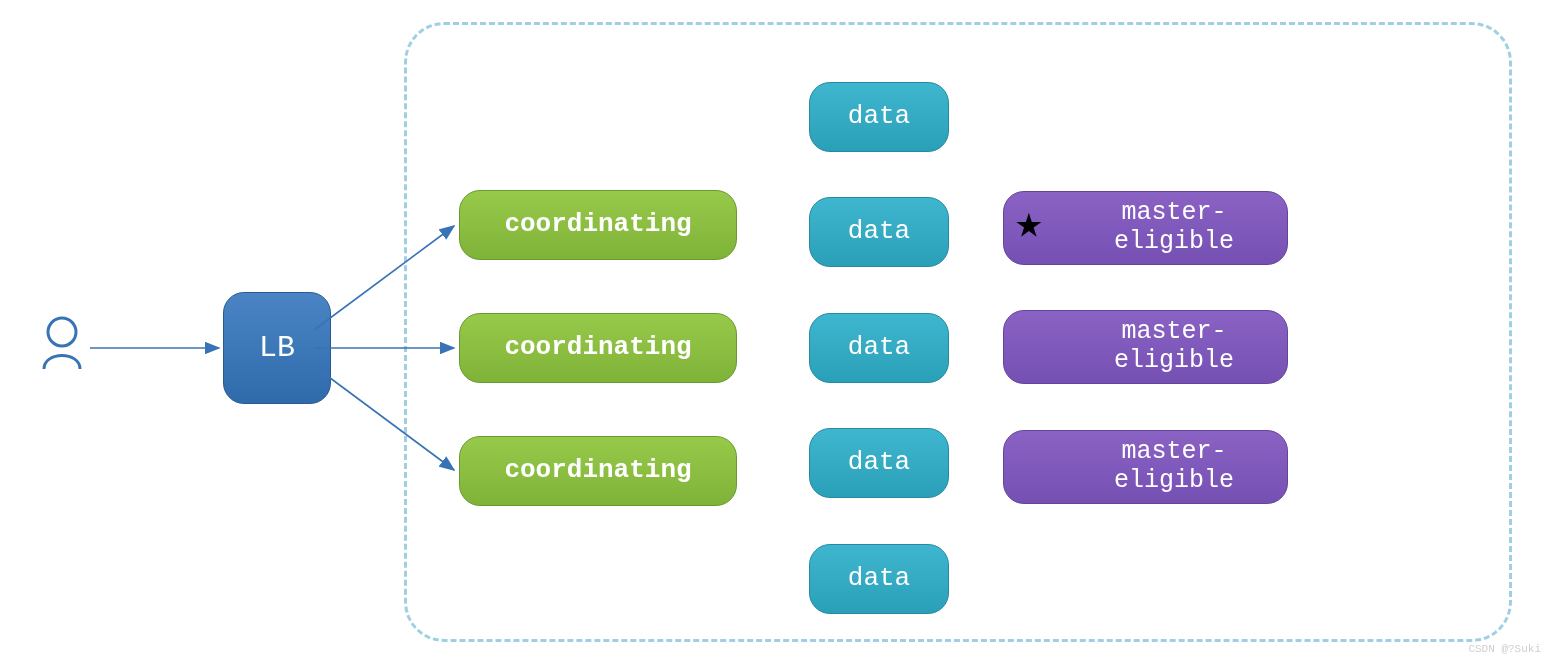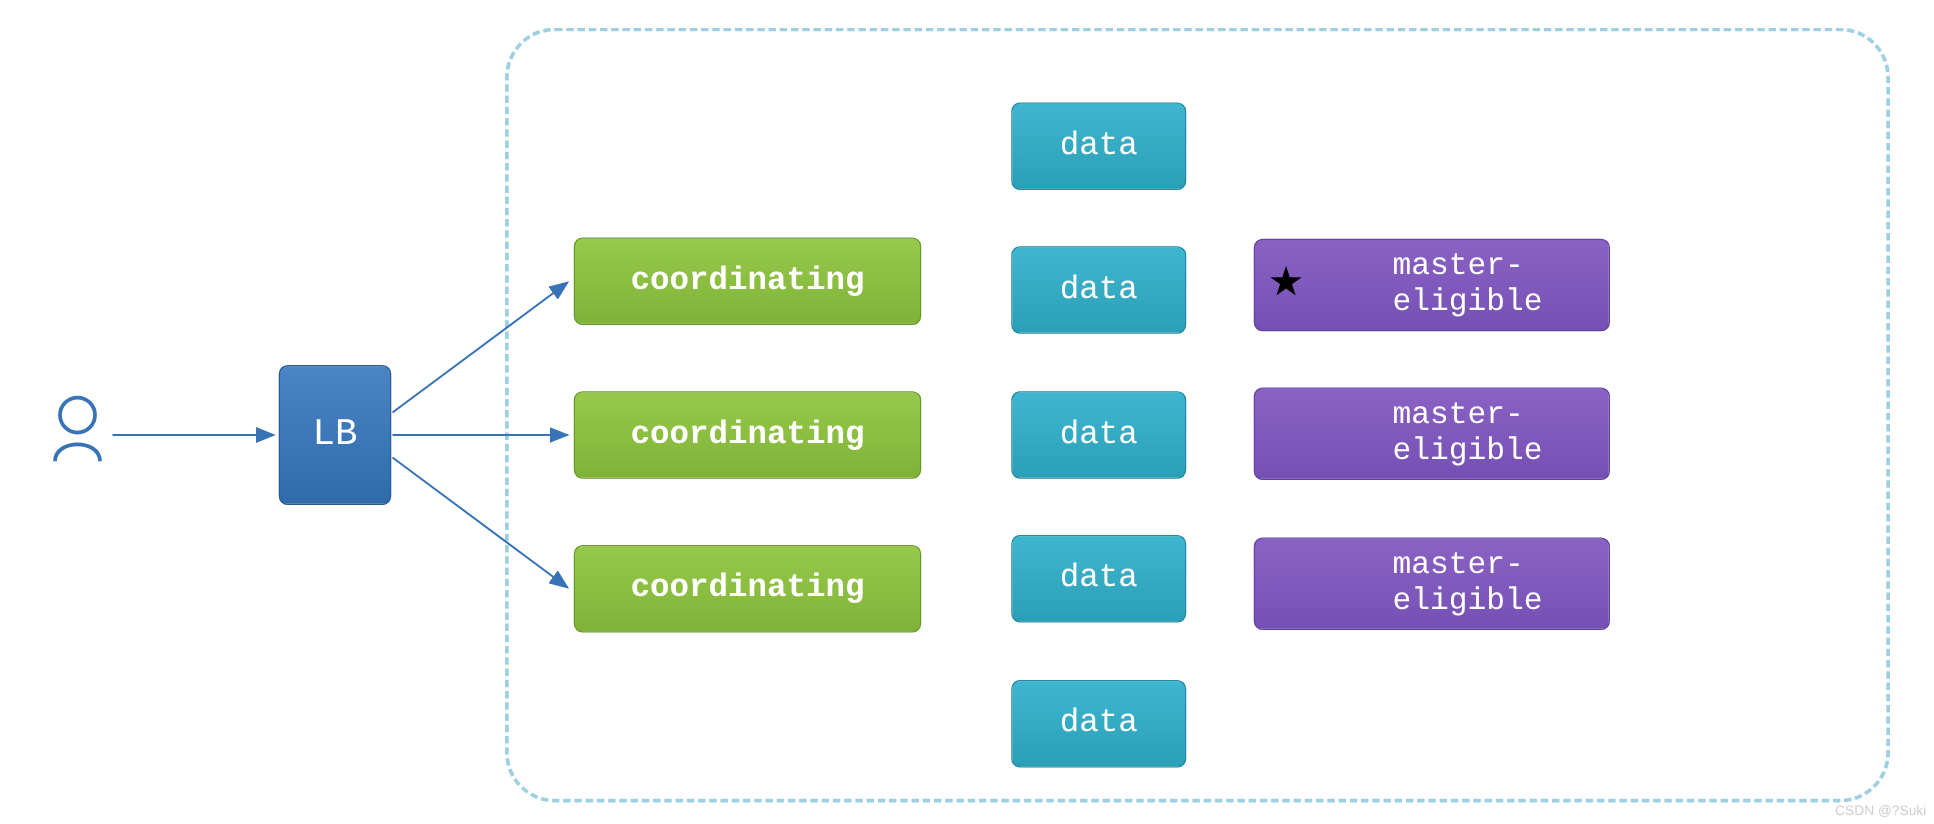--- a/index.html
+++ b/index.html
@@ -19,26 +19,27 @@
   }
   svg.overlay {
     position: absolute;
     left: 0; top: 0;
     width: 1547px;
     height: 659px;
     pointer-events: none;
   }
   .node {
     position: absolute;
-    border-radius: 7px;
+    border-radius: 21px;
     display: flex;
     align-items: center;
     justify-content: center;
     color: #ffffff;
     font-size: 26px;
+    text-align: center;
     line-height: 1.15;
     box-sizing: border-box;
   }
   .node.lb {
     background: linear-gradient(#4a84c4, #2f6bab);
     border: 1px solid #2a5a92;
     font-size: 30px;
   }
   .node.coord {
     background: linear-gradient(#97c94a, #7fb338);
@@ -66,40 +67,40 @@
     position: absolute;
   }
   .star {
     position: absolute;
     font-size: 46px;
     color: #000000;
     line-height: 1;
   }
   .watermark {
     position: absolute;
-    font-family: Liberation Sans, sans-serif;
+    font-family: Liberation Mono, monospace;
     font-size: 11px;
     color: #cfcfcf;
   }
 </style>
 </head>
 <body>
 
 <div class="canvas">
 
   <div class="cluster-box" style="left:404px; top:22px; width:1108px; height:620px;"></div>
 
   <div class="user-icon" style="left:36px; top:315px;">
     <svg width="52" height="56" viewBox="0 0 52 56">
       <circle cx="26" cy="17" r="14" fill="none" stroke="#3773b5" stroke-width="3"></circle>
       <path d="M8 54 C8 36, 44 36, 44 54" fill="none" stroke="#3773b5" stroke-width="3"></path>
     </svg>
   </div>
 
-  <div class="node lb" style="left:223px; top:292px; width:90px; height:112px;">
+  <div class="node lb" style="left:223px; top:292px; width:108px; height:112px;">
     <span>LB</span>
   </div>
 
   <div class="node coord" style="left:459px; top:190px; width:278px; height:70px;">
     <span>coordinating</span>
   </div>
   <div class="node coord" style="left:459px; top:313px; width:278px; height:70px;">
     <span>coordinating</span>
   </div>
   <div class="node coord" style="left:459px; top:436px; width:278px; height:70px;">

